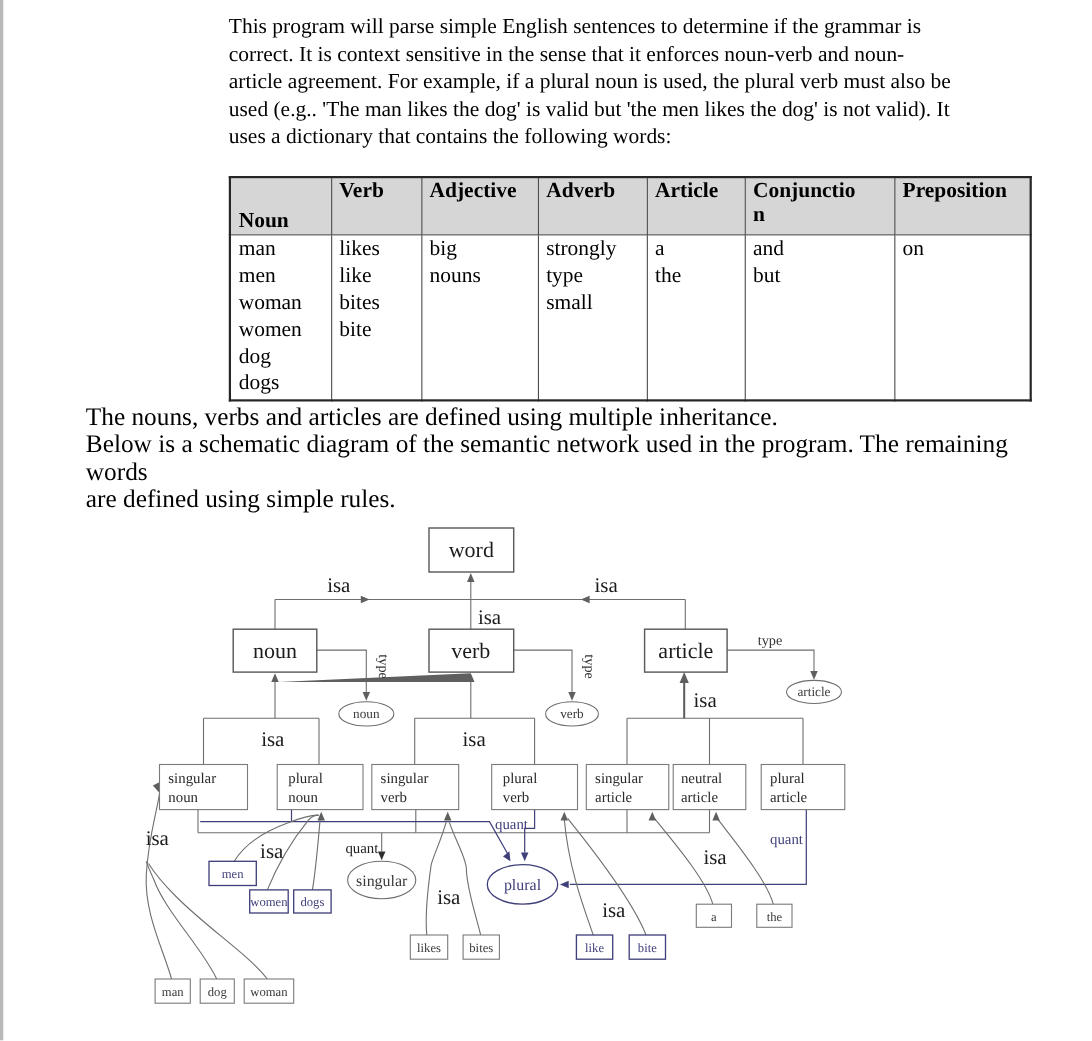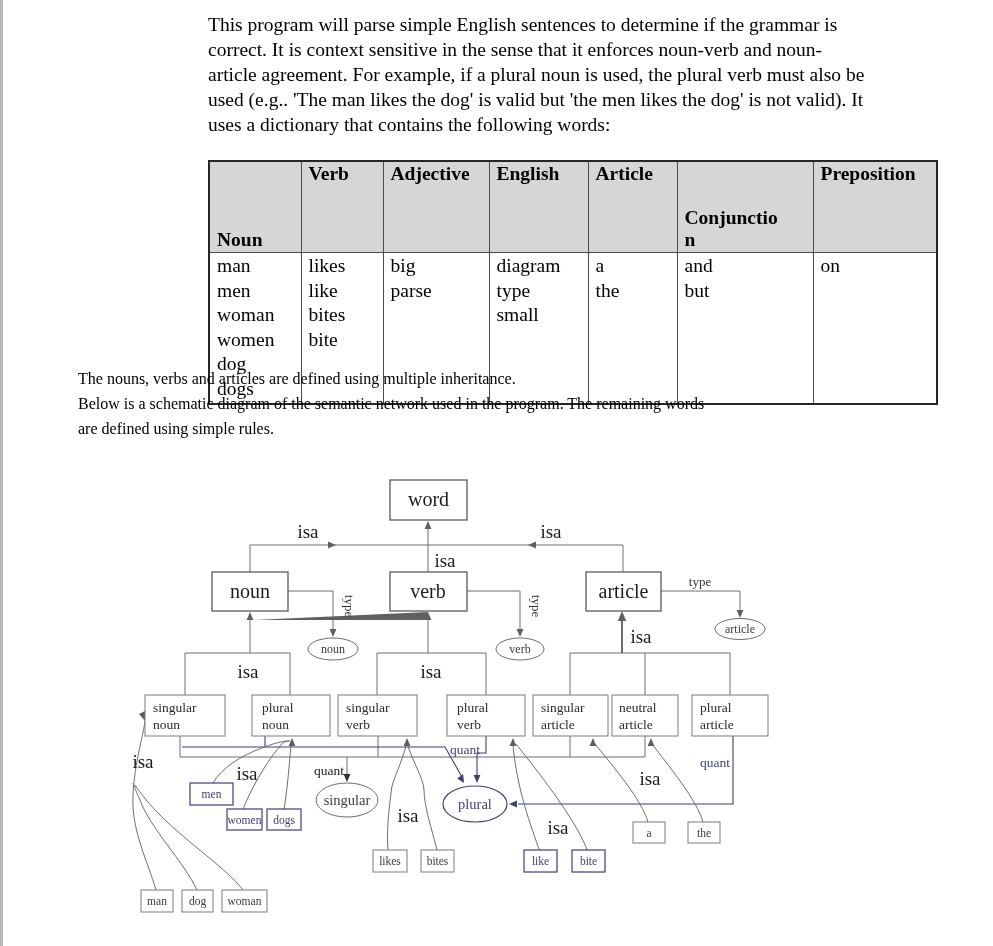--- a/index.html
+++ b/index.html
@@ -4,31 +4,31 @@
 <style>
   * { margin:0; padding:0; box-sizing:border-box; }
   html,body { width:993px; height:946px; background:#ffffff; overflow:hidden;
               font-family:"Liberation Serif", serif; color:#000; }
   .page { position:relative; width:993px; height:846px; background:#fff; }
   .left-edge { position:absolute; left:0; top:0; width:3px; height:946px; background:#b9b9b9; }
 
   .intro { position:absolute; left:208px; top:12px; width:730px;
            font-size:19.5px; line-height:25px; white-space:pre-line; }
   .note  { position:absolute; left:78px; top:366px; width:862px;
-           font-size:16px; line-height:25px; white-space:pre-line; }
+           font-size:23px; line-height:25px; white-space:pre-line; }
 
   table.dict { position:absolute; left:208px; top:160px; border-collapse:collapse;
                table-layout:fixed; width:728px; }
   table.dict th, table.dict td { border:1px solid #4c4c4c; padding:1px 7px; text-align:left; }
   table.dict { border:2px solid #262626; }
   table.dict th { background:#d6d6d6; font-size:19.5px; font-weight:bold;
                   vertical-align:top; height:52px; }
   table.dict th.bottom { vertical-align:bottom; }
   table.dict td { font-size:19.5px; vertical-align:top; height:150px; line-height:24.6px; }
-  .th-wrap { max-width:96px; word-break:break-all;margin-top:44px; }
+  .th-wrap { max-width:96px; word-break:break-all; }
 
   .c0{width:92px}.c1{width:82px}.c2{width:106px}.c3{width:99px}.c4{width:89px}.c5{width:136px}.c6{width:124px}
 
   svg.net { position:absolute; left:0; top:470px; }
   svg .ln   { stroke:#6e6e6e; stroke-width:1; fill:none; }
   svg .ln2  { stroke:#5a5a5a; stroke-width:1.8; fill:none; }
   svg .nv   { stroke:#3f3f7a; stroke-width:1.1; fill:none; }
   svg .arr  { fill:#5f5f5f; stroke:none; }
   svg .arrd { fill:#2e2e2e; stroke:none; }
   svg .arrn { fill:#3f3f7a; stroke:none; }
@@ -71,21 +71,21 @@
         <col class="c3">
         <col class="c4">
         <col class="c5">
         <col class="c6">
     </colgroup>
     <tbody>
         <tr>
       <th class="bottom">Noun</th>
       <th>Verb</th>
       <th>Adjective</th>
-      <th>English</th>
+      <th>Adverb</th>
       <th>Article</th>
       <th>
             <div class="th-wrap">Conjunction</div>
           </th>
       <th>Preposition</th>
     </tr>
     <tr>
       <td>
         <div>man</div>
         <div>men</div>
@@ -95,24 +95,24 @@
         <div>dogs</div>
       </td>
       <td>
         <div>likes</div>
         <div>like</div>
         <div>bites</div>
         <div>bite</div>
       </td>
       <td>
         <div>big</div>
-        <div>parse</div>
-      </td>
-      <td>
-        <div>diagram</div>
+        <div>nouns</div>
+      </td>
+      <td>
+        <div>strongly</div>
         <div>type</div>
         <div>small</div>
       </td>
       <td>
         <div>a</div>
         <div>the</div>
       </td>
       <td>
         <div>and</div>
         <div>but</div>

